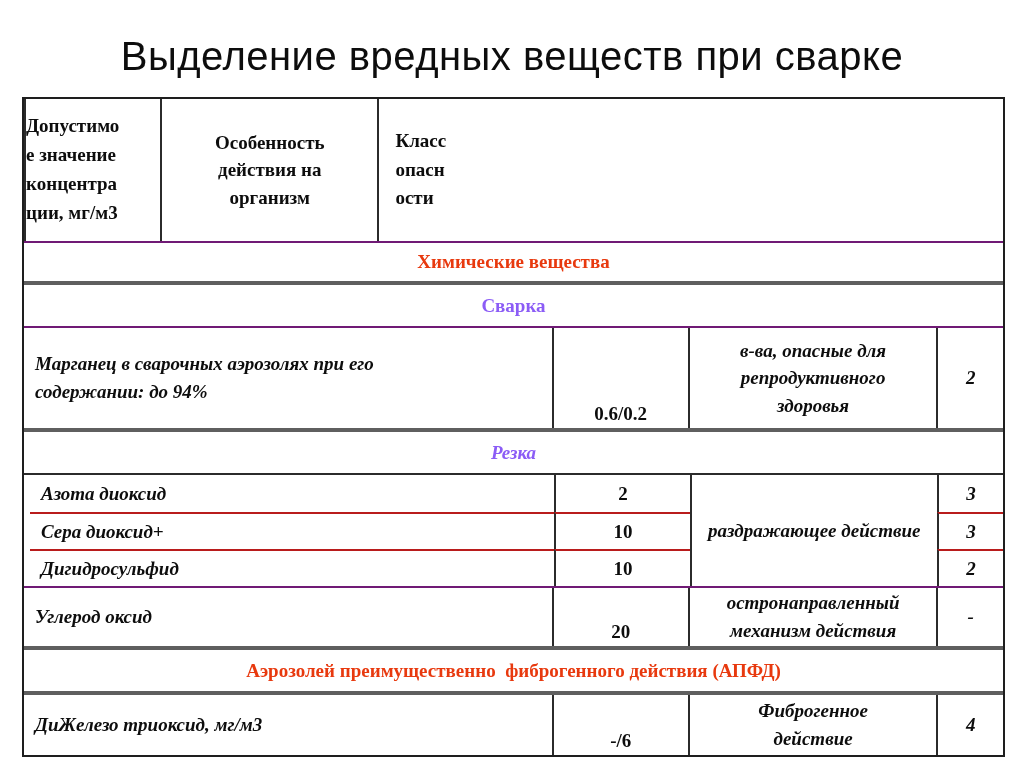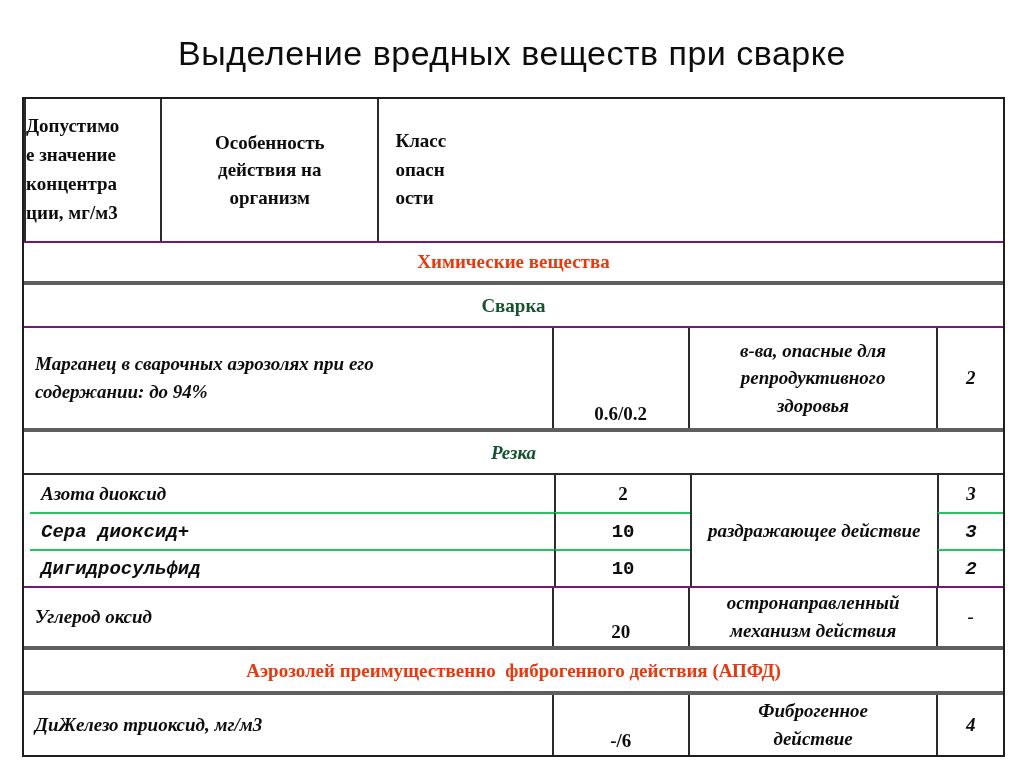--- a/index.html
+++ b/index.html
@@ -7,21 +7,21 @@
     position:relative;
     width:1024px; height:768px;
     background:#ffffff;
     font-family:"Liberation Serif","DejaVu Serif",serif;
     overflow:hidden;
   }
   .title {
     position:absolute; top:34px; left:0; width:100%;
     text-align:center;
     font-family:"Liberation Sans","DejaVu Sans",sans-serif;
-    font-size:34px; font-weight:400; color:#0d0d0d;
+    font-size:40px; font-weight:400; color:#0d0d0d;
     letter-spacing:0.5px;
   }
   .tbl {
     position:absolute; left:22px; top:97px; width:983px;
     border:2px solid #1e1e1e;
     box-sizing:border-box;
     color:#0d0d0d;
   }
   .row { display:flex; align-items:stretch; border-top:2px solid #701a75; }
   .row.first { border-top:none; }
@@ -51,21 +51,21 @@
   
   .bc1 { width:53.9%; padding-left:11px; padding-right:8px; }
   .bc2 { width:13.9%;align-items:flex-end; }
   .bc3 { width:25.4%; }
   .bc4 { flex:1; }
 
   
   .sec { min-height:38px; font-size:20px; }
   .sec .cell { width:100%; border-left:none; }
   .sec-red { color:#e8390e; }
-  .sec-blue { color:#14532d; }
+  .sec-blue { color:#8b5cf6; }
 
   .r-chem { min-height:38px; }
   .r-svarka { min-height:41px; }
   .r-marganec { min-height:100px; }
   .r-rezka { min-height:41px; }
   .r-uglerod { min-height:58px; }
   .r-apfd { min-height:41px; }
   .r-dizhelezo { min-height:60px; }
 
   
@@ -76,21 +76,21 @@
     border-top:2px solid #2b2b2b;
     padding-left:6px;
   }
   .gcell {
     display:flex; align-items:center; justify-content:center;
     box-sizing:border-box;
     border-left:2px solid #2b2b2b;
     font-size:19px; font-weight:bold; text-align:center;
   }
   .gcell.gc1 { border-left:none; justify-content:flex-start; text-align:left; padding-left:11px; }
-  .gcell.rt { border-top:2px solid #22c55e;font-family:Liberation Mono, monospace; }
+  .gcell.rt { border-top:2px solid #b91c1c; }
   .g-effect { grid-column:3; grid-row:1 / span 3; }
 </style>
 </head>
 <body>
 
 <div class="slide">
 
   <div class="title">Выделение вредных веществ при сварке</div>
 
   <div class="tbl">

